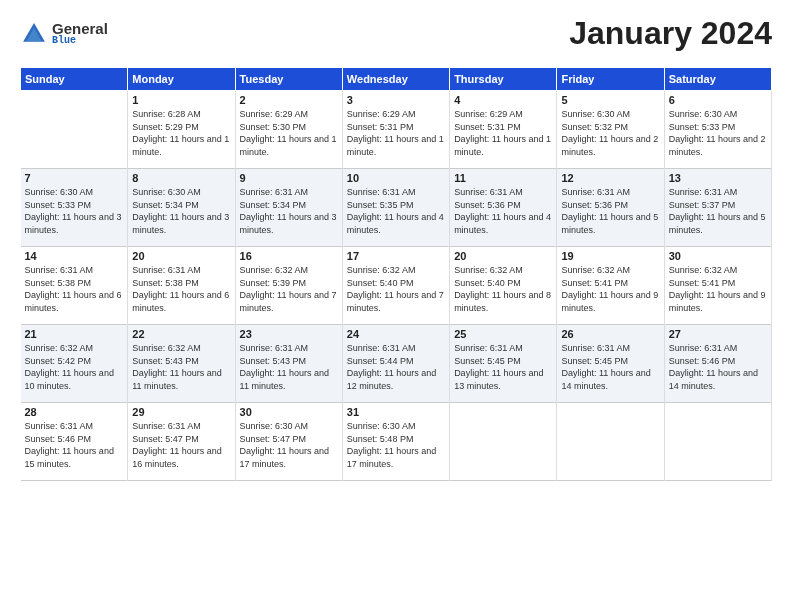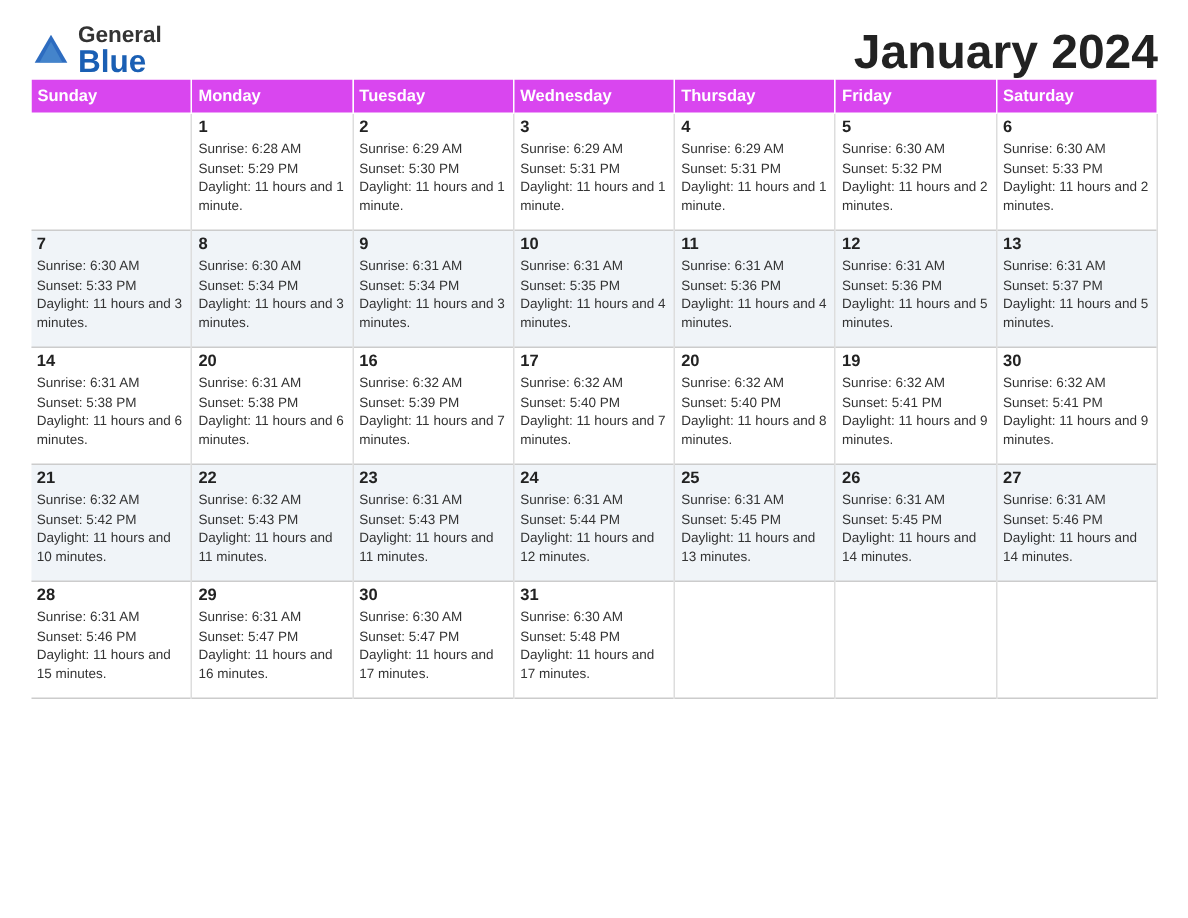--- a/index.html
+++ b/index.html
@@ -11,38 +11,38 @@
       overflow: hidden;
     }
     .page {
       width: 792px;
       height: 612px;
       padding: 16px 20px 10px 20px;
     }
     .header {
       display: flex;
       justify-content: space-between;
-      align-items: flex-end;
-      margin-bottom: 0;
+      align-items: center;
+      margin-bottom: 16px;
       gap: 29px;
     }
     .logo {
       display: flex;
       align-items: center;
       gap: 4px;
     }
     .logo-text {
       display: flex;
       flex-direction: column;
       font-size: 18px;
       font-weight: bold;
       line-height: 1;
     }
     .logo-general { color: #333; font-size: 15px; font-weight: bold; }
-    .logo-blue { color: #1a5fb4; font-size: 21px; font-weight: bold; }
+    .logo-blue { color: #1a5fb4; font-size: 10px; font-weight: bold; font-family: Liberation Mono, monospace; }
     .logo-icon {
       width: 28px;
       height: 28px;
     }
     .title-block {
       text-align: right;
     }
     .month-title {
       font-size: 32px;
       font-weight: bold;
@@ -53,21 +53,21 @@
       font-size: 14px;
       color: #333;
       font-weight: bold;
     }
     table {
       width: 100%;
       border-collapse: collapse;
       table-layout: fixed;
     }
     thead tr th {
-      background-color: #d946ef;
+      background-color: #1d4ed8;
       color: #fff;
       font-size: 11px;
       font-weight: bold;
       padding: 5px 4px;
       text-align: left;
       border: 1px solid #fff;
     }
     tbody tr {
       border-bottom: 1px solid #ccc;
     }

